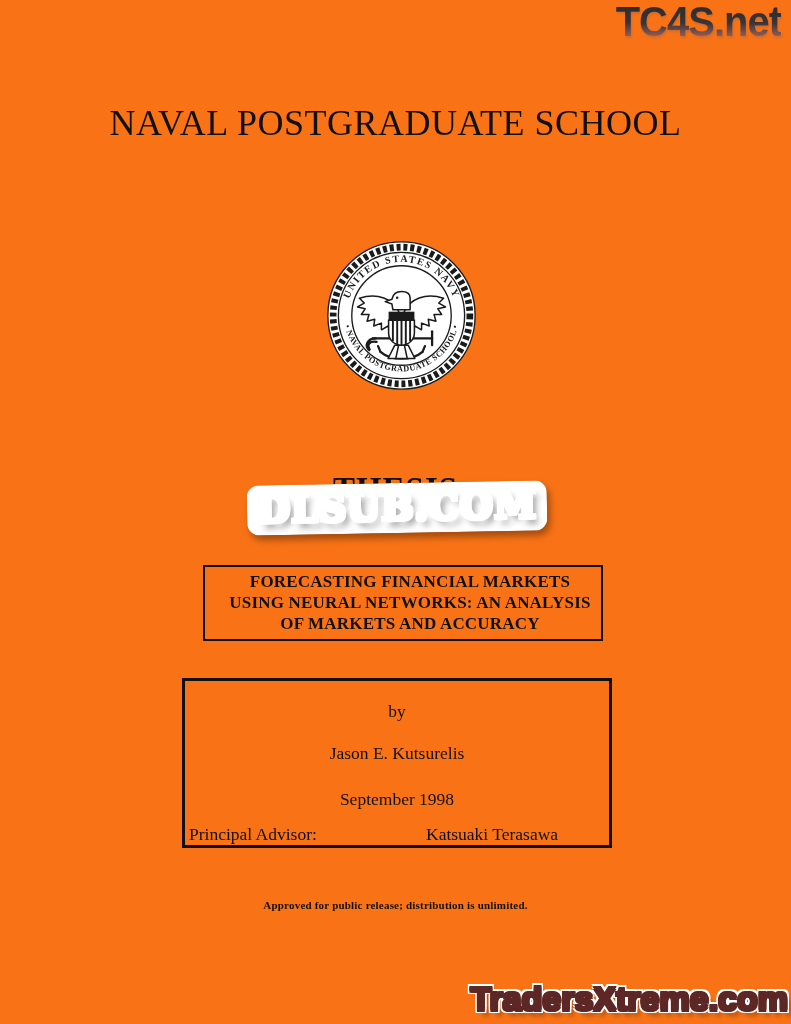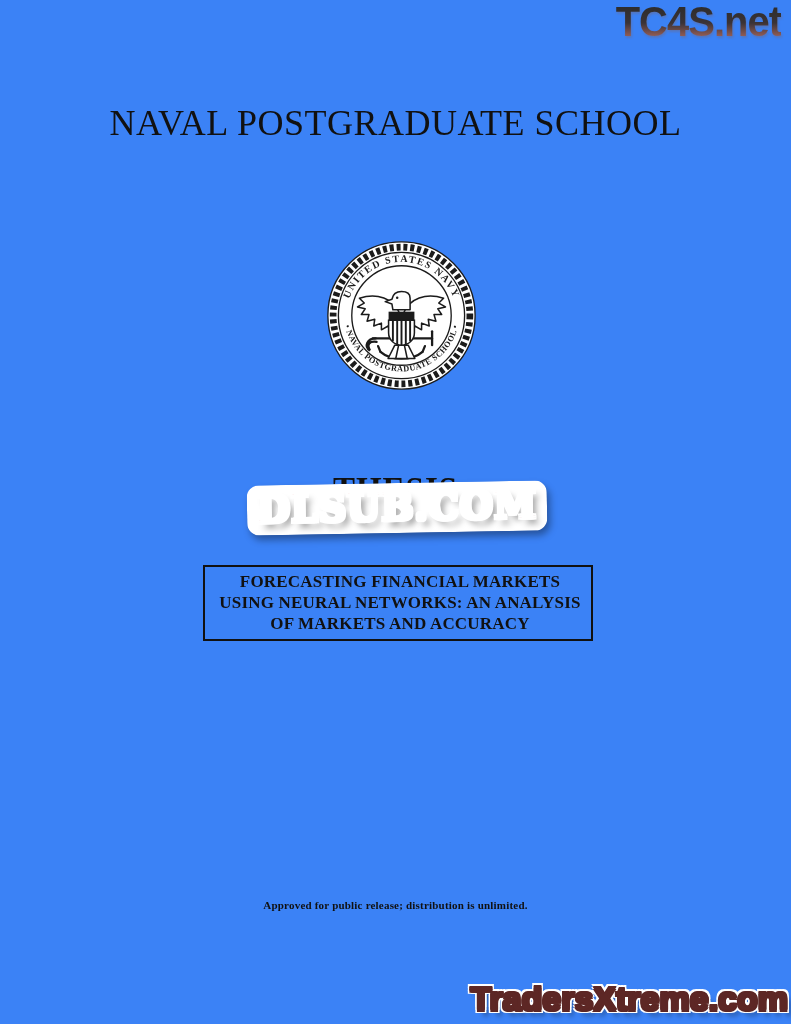--- a/index.html
+++ b/index.html
@@ -1,16 +1,16 @@
 <!DOCTYPE html>
 <html><head>
 <meta charset="utf-8">
 <style>
   html,body{margin:0;padding:0;background:#ffffff;}
-  .page{position:relative;width:791px;height:1024px;background:#3b82f6;overflow:hidden;
+  .page{position:relative;width:791px;height:1024px;background:#f97316;overflow:hidden;
         font-family:"Liberation Serif",serif;color:#111;}
 
   
   .tc4s{position:absolute;top:1px;right:10px;
         font-family:"Liberation Sans",sans-serif;font-weight:700;font-size:42px;line-height:1;
         letter-spacing:-1px;transform:scaleX(.95);transform-origin:right top;
         background:linear-gradient(180deg,#2c2c2c 8%,#3a3336 52%,#8c5a54 82%,#a06b62 100%);
         -webkit-background-clip:text;background-clip:text;color:transparent;
         filter:drop-shadow(1px 2px 1px rgba(130,95,90,.35));}
 
@@ -33,21 +33,21 @@
          background-clip:padding-box;}
   .dlsub .txt{
          background:linear-gradient(180deg,#ea6a66 0%,#d7262b 45%,#b5181d 100%);
          -webkit-background-clip:text;background-clip:text;color:transparent;
          text-shadow:-2px 0 0 #fff,2px 0 0 #fff,0 -2px 0 #fff,0 2px 0 #fff,
                      -2px -2px 0 #fff,2px 2px 0 #fff,-2px 2px 0 #fff,2px -2px 0 #fff,
                      5px 6px 6px rgba(0,0,0,.38);}
 
   
   .title-box{position:absolute;left:203px;top:565px;width:382px;border:2px solid #111;
-             text-align:center;padding:4px 0 5px 4px;
+             text-align:center;padding:4px 0 5px 14px;
              font-size:17px;font-weight:bold;line-height:21px;letter-spacing:.2px;}
 
   
   .author-box{position:absolute;left:182px;top:678px;width:424px;height:164px;
               border:3px solid #111;font-size:17.5px;}
   .author-box .row{position:absolute;width:100%;text-align:center;}
   .author-box .r-by{top:20px;}
   .author-box .r-author{top:62px;}
   .author-box .r-date{top:108px;}
   .advisor-row{position:absolute;bottom:0;left:4px;right:4px;height:24px;}
@@ -127,18 +127,27 @@
   <div class="dlsub">
     <span class="txt">DLSUB.COM</span>
   </div>
 
   <div class="title-box">
     <div>FORECASTING FINANCIAL MARKETS</div>
     <div>USING NEURAL NETWORKS: AN ANALYSIS</div>
     <div>OF MARKETS AND ACCURACY</div>
   </div>
 
+  <div class="author-box">
+    <div class="row r-by">by</div>
+    <div class="row r-author">Jason E. Kutsurelis</div>
+    <div class="row r-date">September 1998</div>
+    <div class="advisor-row">
+      <span class="lbl">Principal Advisor:</span>
+      <span class="name">Katsuaki Terasawa</span>
+    </div>
+  </div>
 
   <div class="approval">Approved for public release; distribution is unlimited.</div>
 
   <div class="traders">TradersXtreme.com</div>
 
 </div>
 
 </body></html>

